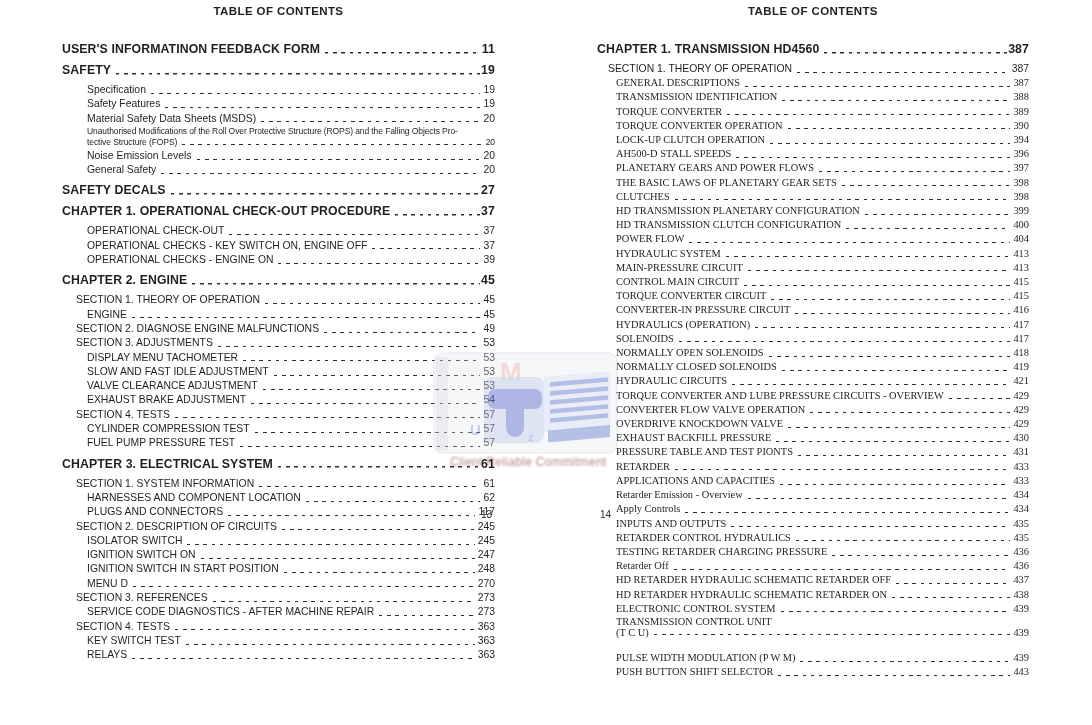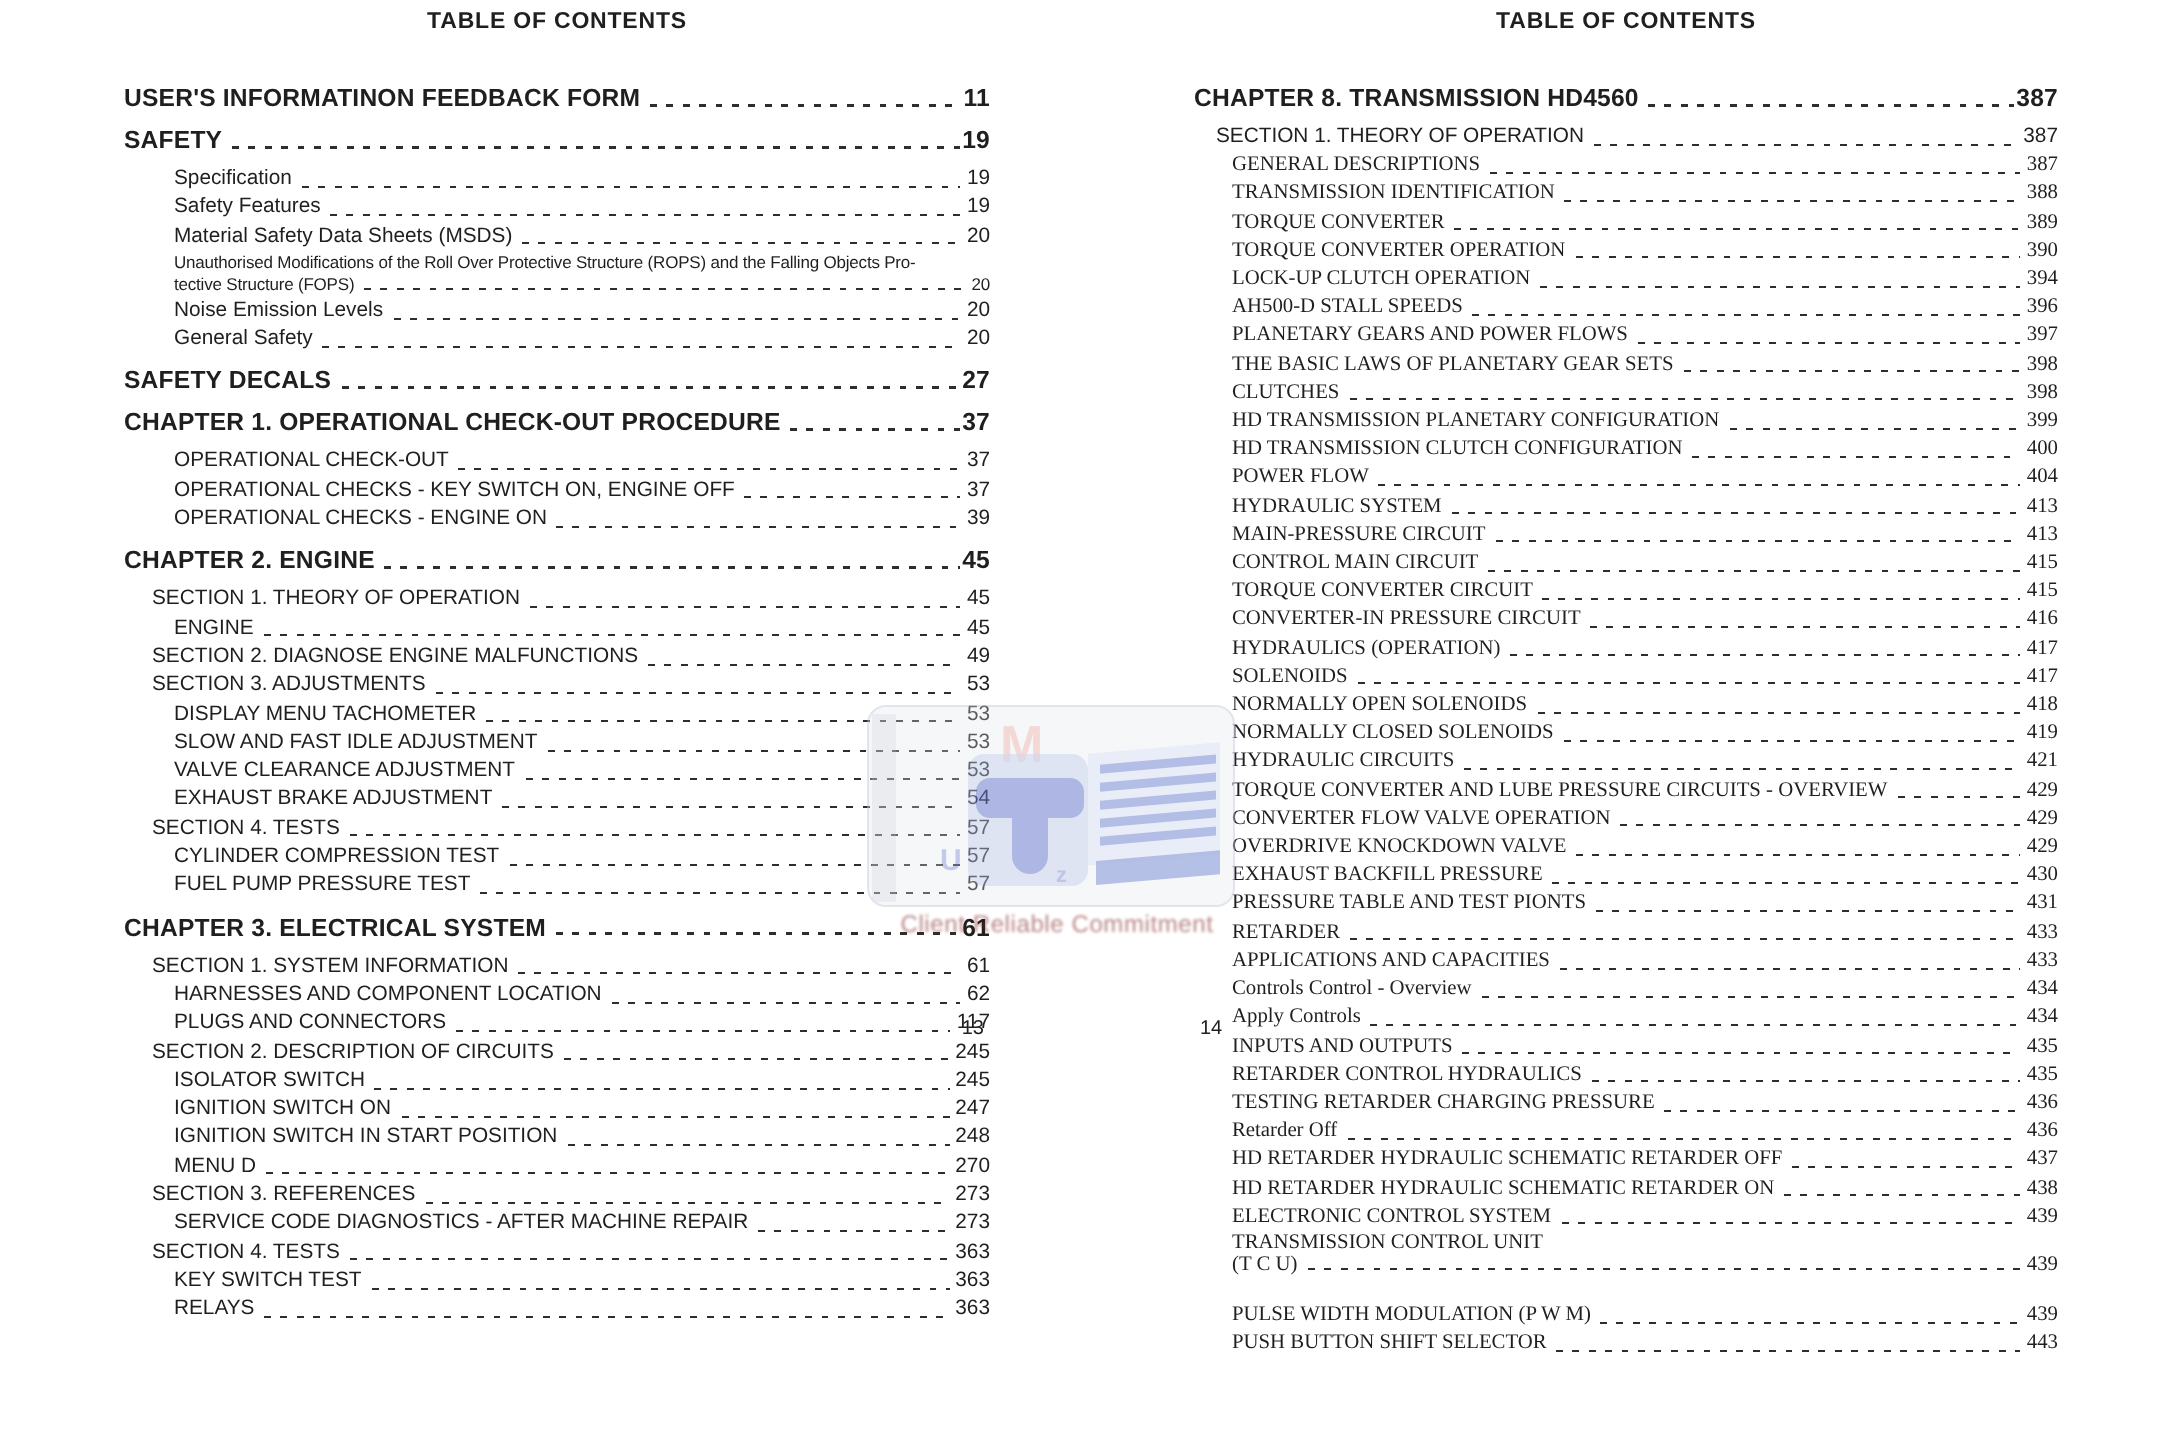--- a/index.html
+++ b/index.html
@@ -345,21 +345,21 @@
         </div>
       </div>
     <div class="folio">13</div>
   </section>
 
   <section class="page page-right">
     <h1 class="page-header">TABLE OF CONTENTS</h1>
     <div class="toc">
         <div class="entry lvl0">
           <div class="row">
-            <span class="label">CHAPTER 8. TRANSMISSION HD4560</span>
+            <span class="label">CHAPTER 1. TRANSMISSION HD4560</span>
             <span class="leader"></span>
             <span class="pnum">387</span>
           </div>
         </div>
         <div class="entry lvl1">
           <div class="row">
             <span class="label">SECTION 1. THEORY OF OPERATION</span>
             <span class="leader"></span>
             <span class="pnum">387</span>
           </div>
@@ -562,21 +562,21 @@
         </div>
         <div class="entry lvl2">
           <div class="row">
             <span class="label">APPLICATIONS AND CAPACITIES</span>
             <span class="leader"></span>
             <span class="pnum">433</span>
           </div>
         </div>
         <div class="entry lvl2">
           <div class="row">
-            <span class="label">Controls Control - Overview</span>
+            <span class="label">Retarder Emission - Overview</span>
             <span class="leader"></span>
             <span class="pnum">434</span>
           </div>
         </div>
         <div class="entry lvl2">
           <div class="row">
             <span class="label">Apply Controls</span>
             <span class="leader"></span>
             <span class="pnum">434</span>
           </div>

